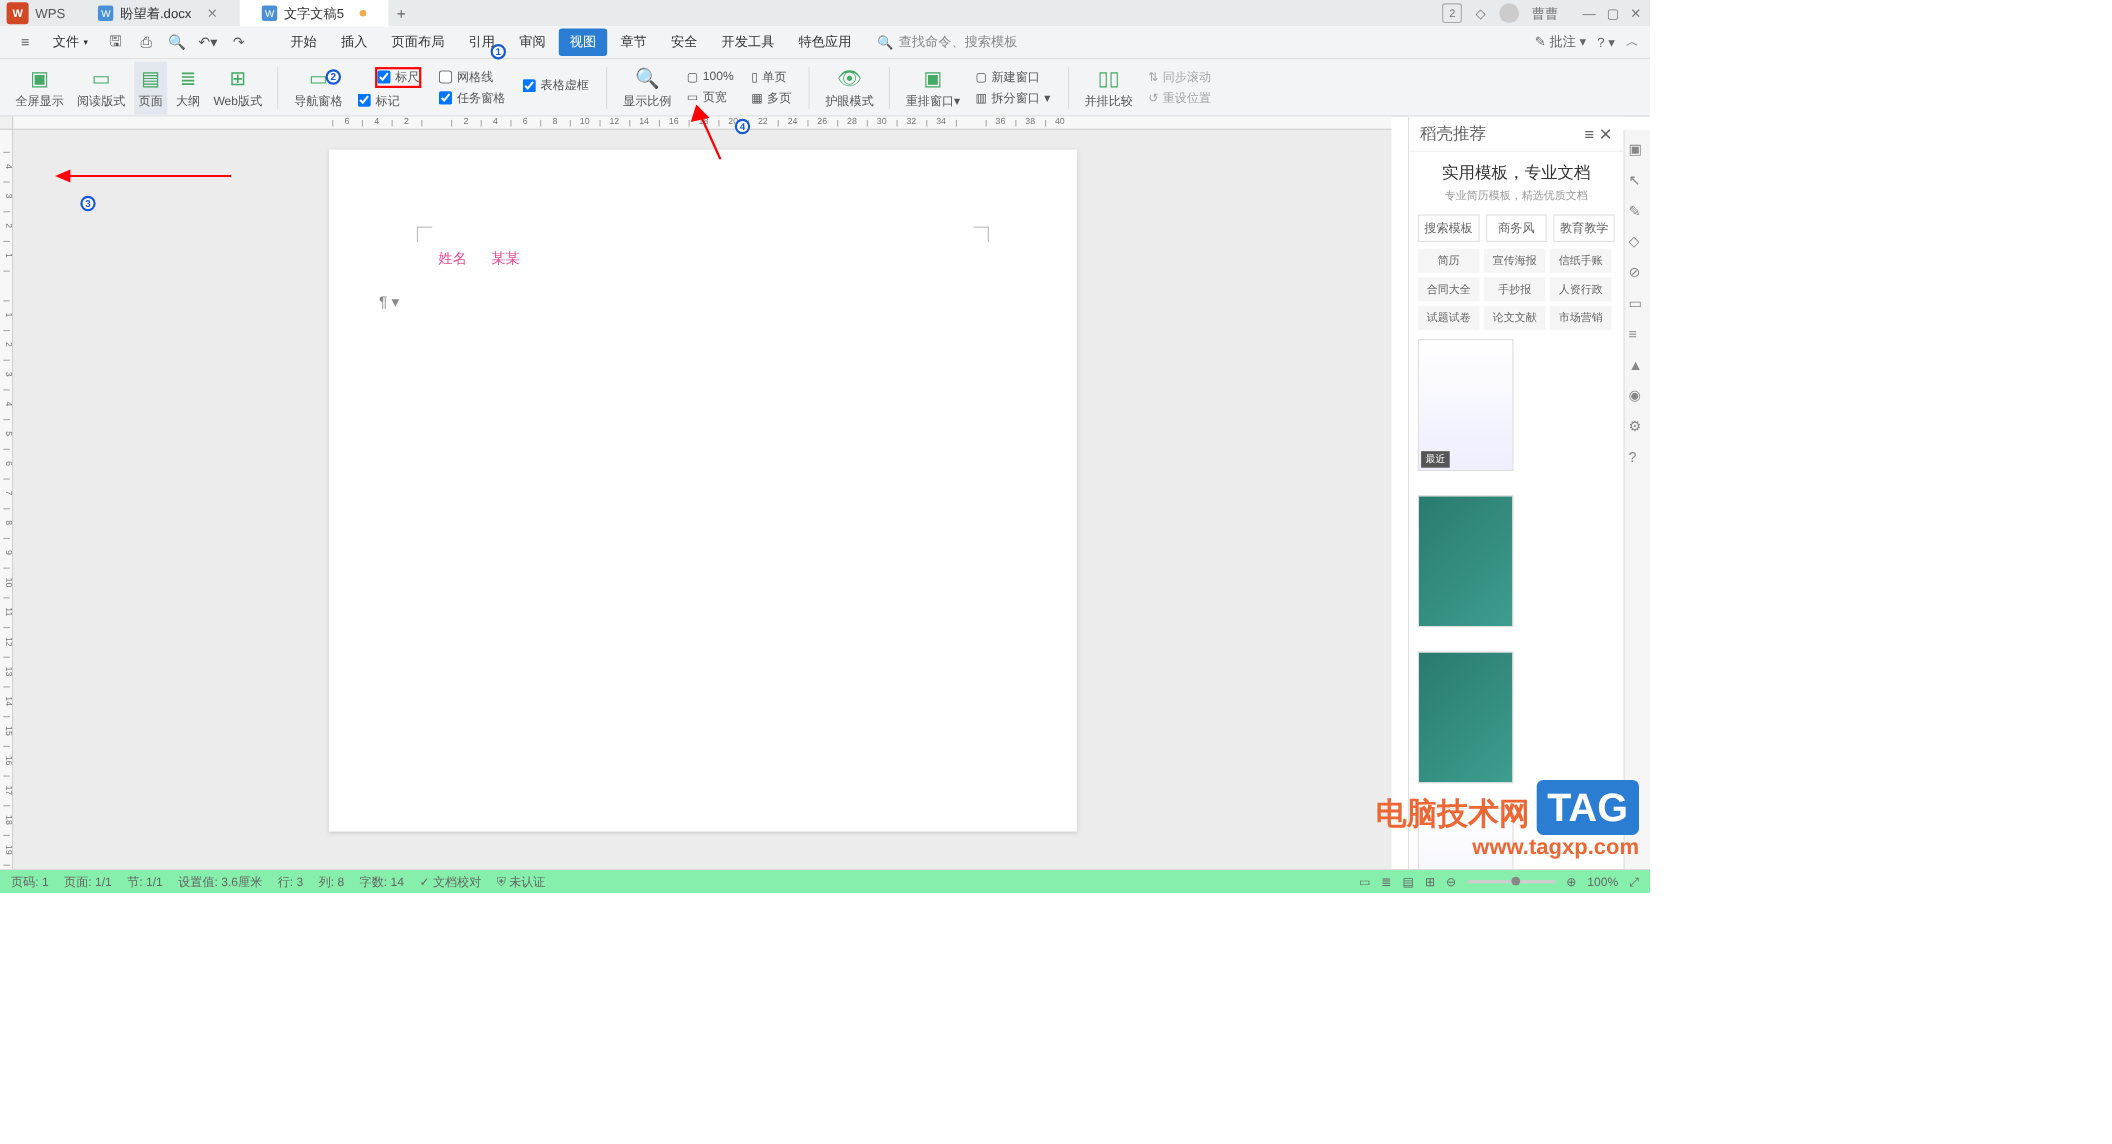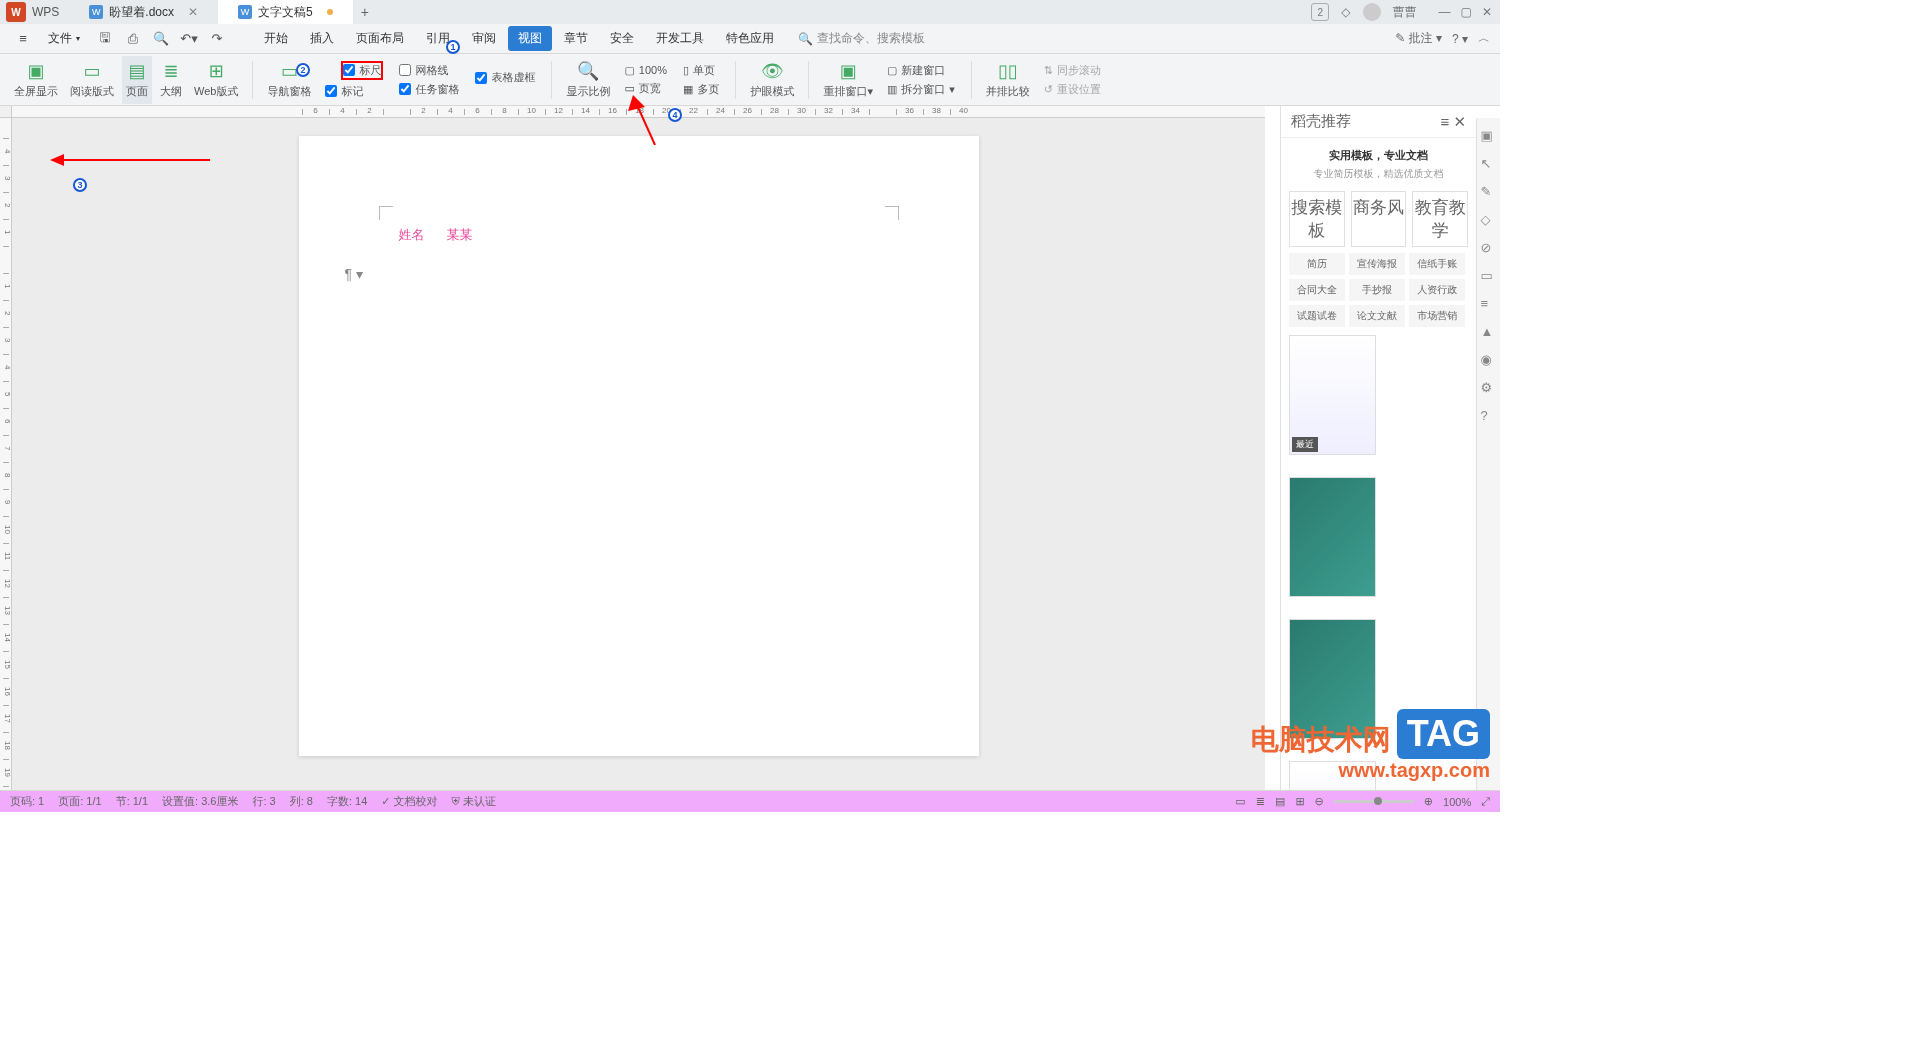--- a/index.html
+++ b/index.html
@@ -55,37 +55,37 @@
 .pc-tl { top: 70px; left: 80px; border-right: none; border-bottom: none; }
 .pc-tr { top: 70px; right: 80px; border-left: none; border-bottom: none; }
 .doc-line { font-size: 13px; color: #ec4899; display: flex; gap: 14px; margin-bottom: 2px; }
 .doc-line .label { width: 34px; }
 .para-mark { position: absolute; left: 46px; top: 130px; color: #888; font-size: 14px; }
 
 
 .rightpanel { position: absolute; top: 106px; right: 24px; bottom: 22px; width: 196px; background: #fff; border-left: 1px solid #e0e0e0; display: flex; flex-direction: column; }
 .rp-header { padding: 6px 10px; border-bottom: 1px solid #eee; display: flex; align-items: center; justify-content: space-between; font-size: 15px; color: #666; }
 .rp-title { padding: 10px; text-align: center; }
-.rp-title .big { font-size: 11px; font-weight: bold; color: #333; }
+.rp-title .big { font-size: 15px; font-weight: normal; color: #333; }
 .rp-title .sub { font-size: 10px; color: #999; margin-top: 4px; }
 .rp-tabs { display: flex; gap: 6px; padding: 0 8px 6px; }
-.rp-tab { flex: 1; text-align: center; font-size: 17px; padding: 4px 0; border: 1px solid #e0e0e0; color: #666; cursor: pointer; }
+.rp-tab { flex: 1; text-align: center; font-size: 11px; padding: 4px 0; border: 1px solid #e0e0e0; color: #666; cursor: pointer; }
 .rp-tags { display: flex; flex-wrap: wrap; gap: 4px; padding: 0 8px 8px; }
 .rp-tag { width: calc(33% - 3px); text-align: center; font-size: 10px; padding: 4px 0; background: #f5f5f5; color: #666; cursor: pointer; }
 .rp-grid { flex: 1; overflow-y: auto; padding: 0 8px; display: flex; flex-wrap: wrap; gap: 22px; align-content: flex-start; }
 .rp-thumb { width: calc(50% - 3px); height: 120px; background: linear-gradient(135deg, #2a7a6e 0%, #3d9e8f 100%); border: 1px solid #ddd; position: relative; }
 .rp-thumb.light { background: linear-gradient(180deg, #fff 0%, #eef 100%); }
 .rp-thumb .badge { position: absolute; bottom: 2px; left: 2px; background: #555; color: #fff; font-size: 9px; padding: 1px 4px; }
 
 
 .sidebar-icons { position: absolute; top: 118px; right: 0; width: 24px; bottom: 22px; background: #f5f5f5; border-left: 1px solid #e0e0e0; display: flex; flex-direction: column; align-items: center; gap: 12px; padding-top: 10px; }
 .si { width: 16px; height: 16px; color: #888; font-size: 13px; cursor: pointer; }
 
 
-.statusbar { position: absolute; bottom: 0; left: 0; right: 0; height: 22px; background: #f0abfc; border-top: 1px solid #d8d8d8; display: flex; align-items: center; padding: 0 10px; font-size: 11px; color: #666; gap: 14px; }
+.statusbar { position: absolute; bottom: 0; left: 0; right: 0; height: 22px; background: #86efac; border-top: 1px solid #d8d8d8; display: flex; align-items: center; padding: 0 10px; font-size: 11px; color: #666; gap: 14px; }
 .statusbar .right { margin-left: auto; display: flex; align-items: center; gap: 10px; }
 .zoom-slider { width: 80px; height: 3px; background: #ccc; position: relative; }
 .zoom-slider::after { content: ""; position: absolute; left: 40px; top: -3px; width: 8px; height: 8px; background: #888; border-radius: 50%; }
 
 
 .annot { position: absolute; z-index: 100; pointer-events: none; }
 .circ { width: 14px; height: 14px; border: 2px solid #1558d6; border-radius: 50%; background: #fff; color: #1558d6; font-size: 9px; font-weight: bold; display: flex; align-items: center; justify-content: center; }
 
 
 .watermark { position: absolute; right: 10px; bottom: 30px; z-index: 200; text-align: right; }

